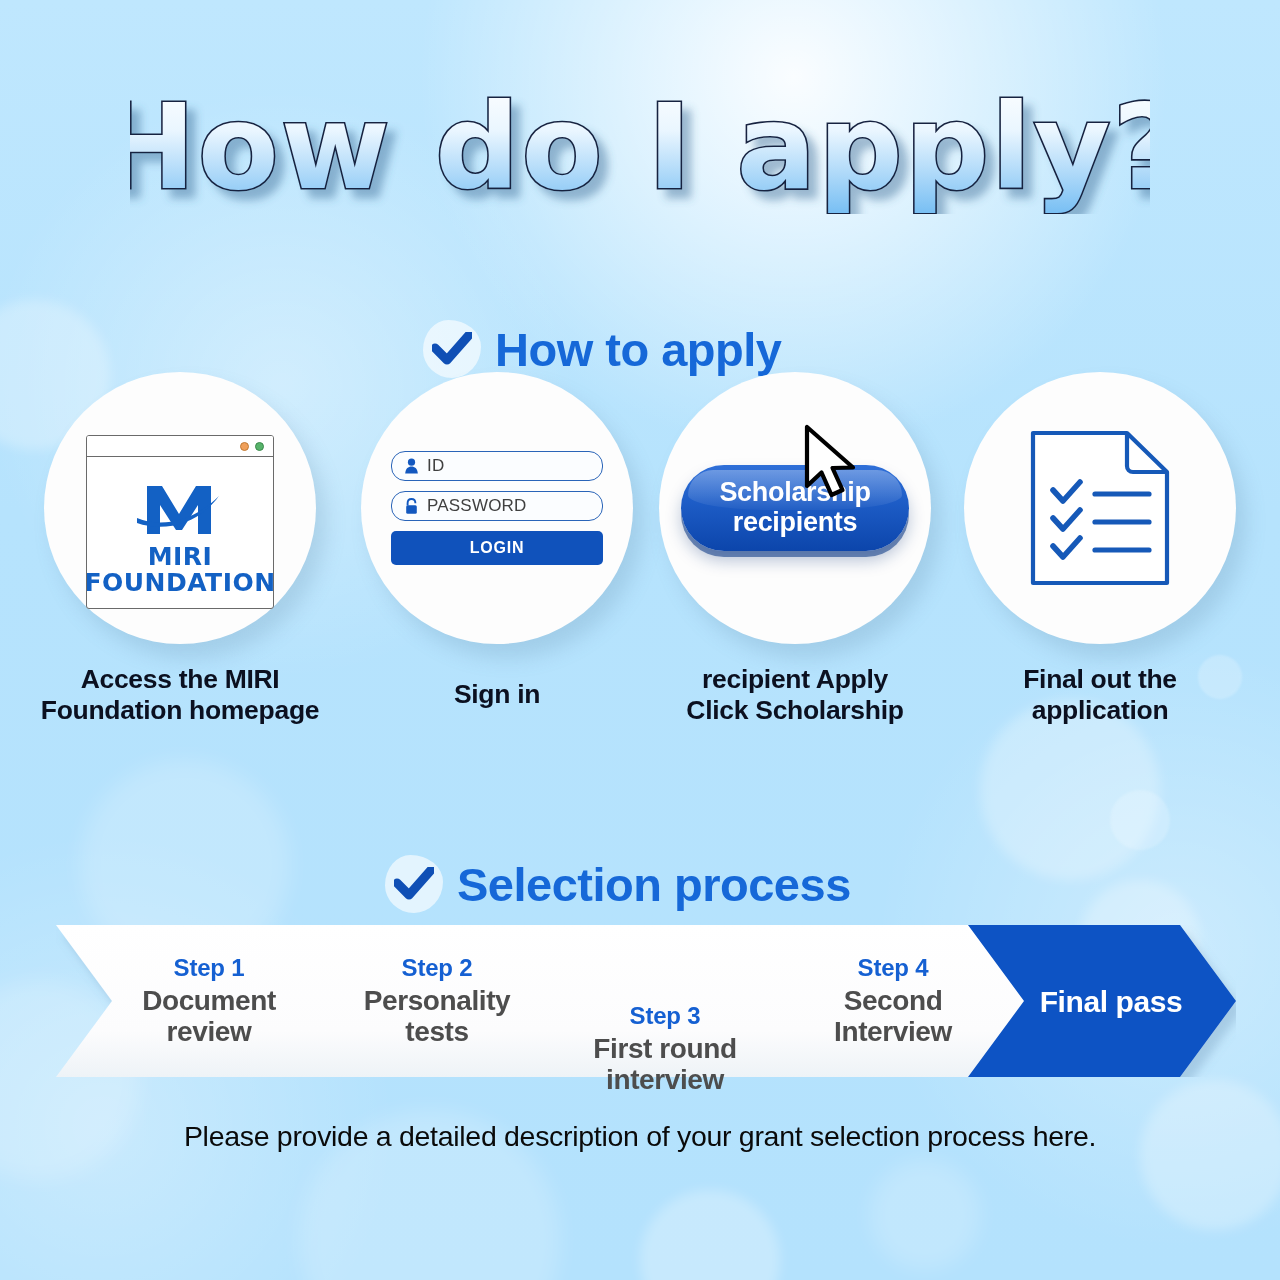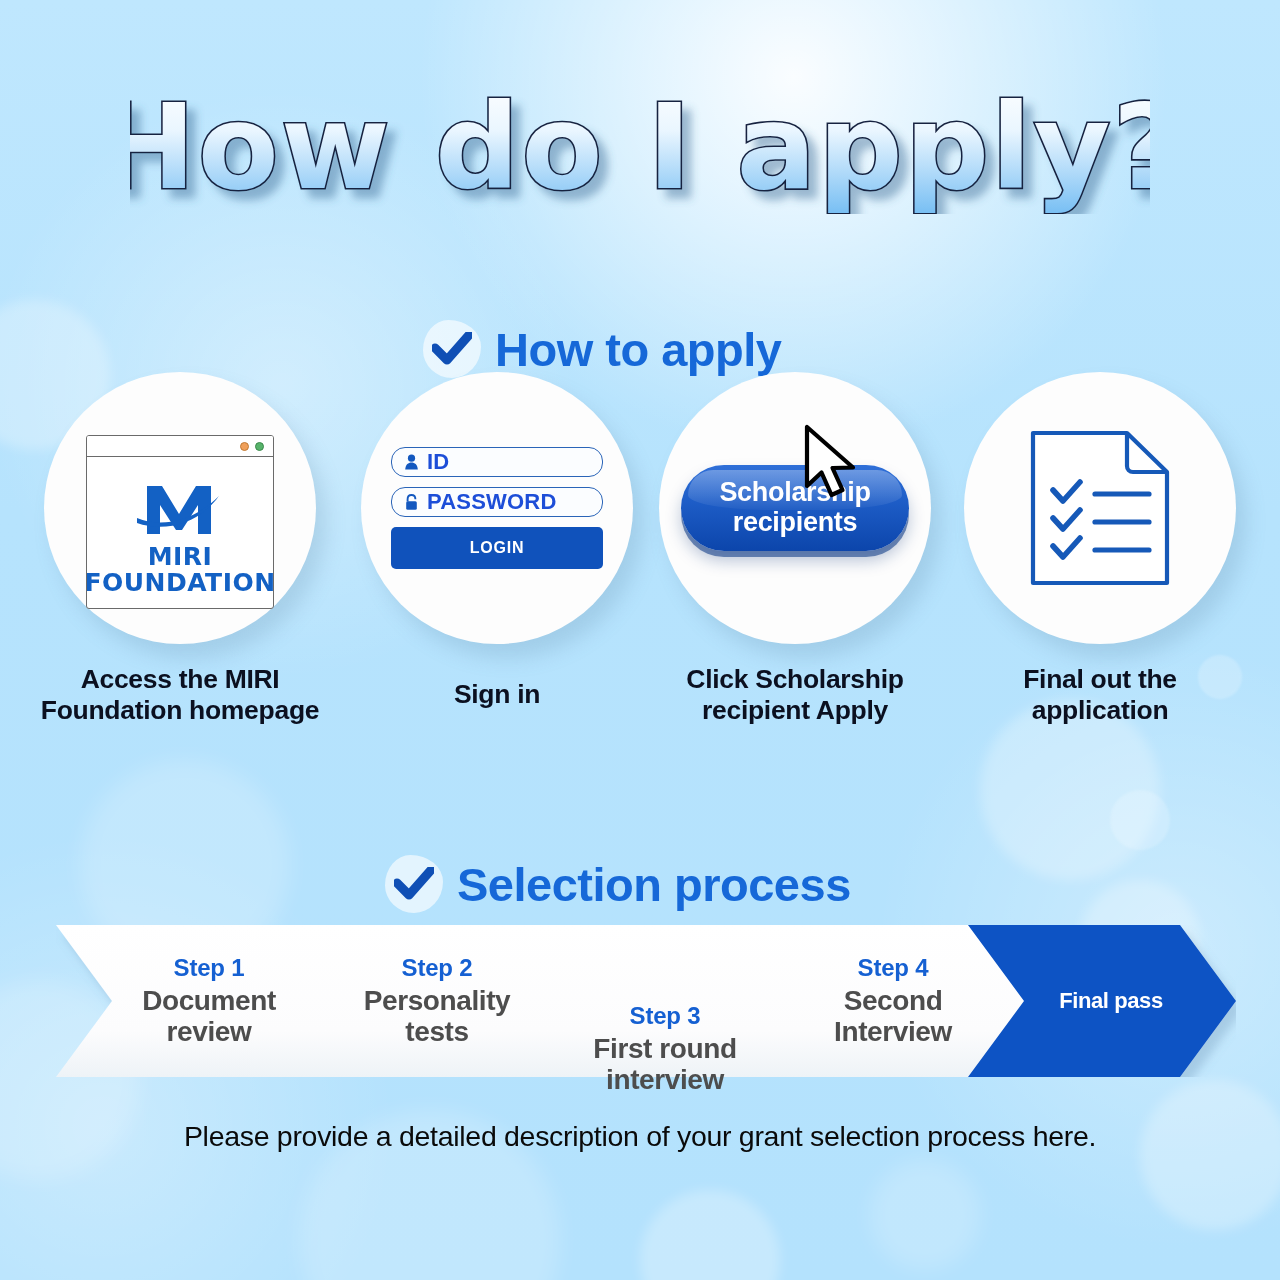--- a/index.html
+++ b/index.html
@@ -58,43 +58,43 @@
      height:150px;padding-top:4px;}
   .logo-txt{font-family:"DejaVu Sans", sans-serif;font-weight:bold;color:#1361c4;
      letter-spacing:0.5px;line-height:1.0;text-align:center;}
   .logo-miri{font-size:25px;margin-top:4px;}
   .logo-found{font-size:25px;margin-top:1px;text-align:center;}
 
   
   .login{width:212px;}
   .field{height:28px;border:1.4px solid #2a64b8;border-radius:14px;background:#fbfdff;
      display:flex;align-items:center;gap:8px;padding:0 12px;margin-bottom:10px;}
-  .field-label{font-size:22px;font-weight:bold;color:#1d4ed8;letter-spacing:0.2px;}
-  .login-btn{height:42px;border-radius:5px;background:#1052bb;color:#fff;font-size:16px;
+  .field-label{font-size:17px;font-weight:normal;color:#404040;letter-spacing:0.2px;}
+  .login-btn{height:34px;border-radius:5px;background:#1052bb;color:#fff;font-size:16px;
      font-weight:bold;letter-spacing:0.8px;display:flex;align-items:center;justify-content:center;
      margin-top:4px;}
 
   
   .pill{width:228px;height:86px;border-radius:44px;position:relative;
      background:linear-gradient(180deg,#2f6fd8 0%,#1f5fc9 38%,#0c45ab 100%);
      box-shadow:0 6px 0 rgba(8,52,132,0.55), 0 10px 16px rgba(10,50,120,0.28);
      display:flex;align-items:center;justify-content:center;}
   .pill .gloss{position:absolute;left:7px;top:5px;right:7px;height:40px;border-radius:40px 40px 60% 60%;
      background:linear-gradient(180deg,rgba(255,255,255,0.30),rgba(255,255,255,0.03));}
   .pill-txt{position:relative;color:#fff;font-size:27px;font-weight:bold;line-height:1.1;
      text-align:center;letter-spacing:-0.3px;}
   .cursor{position:absolute;left:142px;top:52px;}
 
   
   .chev-row{position:absolute;left:56px;top:925px;width:1180px;height:138px;}
   .chev{position:absolute;top:0;height:152px;display:flex;flex-direction:column;
      align-items:center;justify-content:center;}
   .chev .lbl{font-size:24px;font-weight:bold;color:#1560d2;letter-spacing:-0.2px;margin-bottom:4px;}
   .chev .val{font-size:28px;font-weight:bold;color:#4d4d4d;line-height:1.1;text-align:center;letter-spacing:-0.4px;}
-  .chev.final .val{color:#ffffff;font-size:22px;}
+  .chev.final .val{color:#ffffff;font-size:30px;}
   .chev-inner{position:relative;z-index:2;display:flex;flex-direction:column;align-items:center;justify-content:center;height:100%;}
 
   
   .footer{position:absolute;left:0;top:1120px;width:1280px;text-align:center;
      font-size:28.5px;color:#0a0a0a;letter-spacing:-0.3px;}
 </style>
 </head>
 <body>
 
 <div class="stage">
@@ -196,22 +196,22 @@
           <div class="pill-txt">
             <div>Scholarship</div>
             <div>recipients</div>
           </div>
         </div>
         <svg class="cursor" width="62" height="78" viewBox="0 0 62 78">
           <path d="M6 3 L6 62 L20.5 48.5 L30.5 71 L41.5 66 L31.5 44 L52 43.5 Z" fill="#ffffff" stroke="#000000" stroke-width="4.2" stroke-linejoin="round"></path>
         </svg>
       </div>
       <div class="cap">
+        <div>recipient Apply</div>
         <div>Click Scholarship</div>
-        <div>recipient Apply</div>
       </div>
     </div>
 
     <div class="step" style="left:950px;top:0;">
       <div class="circle">
         <svg width="150" height="160" viewBox="0 0 150 160">
           <path d="M8 5 H102 L142 44 V155 H8 Z" fill="#ffffff" stroke="#1659b8" stroke-width="4.2" stroke-linejoin="round"></path>
           <path d="M102 5 V38 C102 41.5 104.5 44 108 44 H142" fill="none" stroke="#1659b8" stroke-width="4.2" stroke-linejoin="round"></path>
           <path d="M28 62 L38 73 L55 54" fill="none" stroke="#1659b8" stroke-width="5.6" stroke-linecap="round" stroke-linejoin="round"></path>
           <line x1="70" y1="66" x2="124" y2="66" stroke="#1659b8" stroke-width="5.2" stroke-linecap="round"></line>

